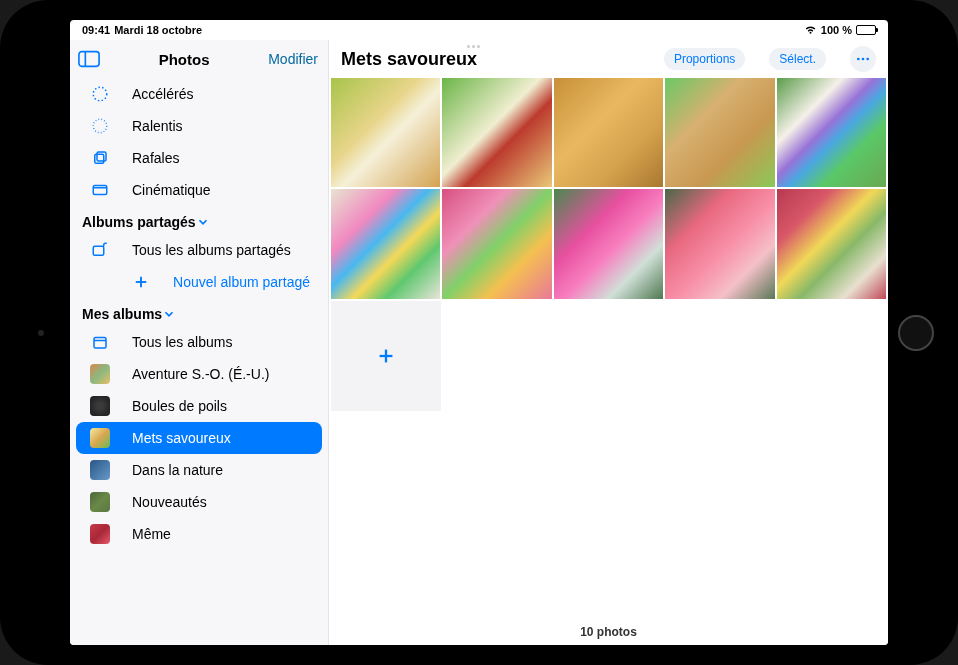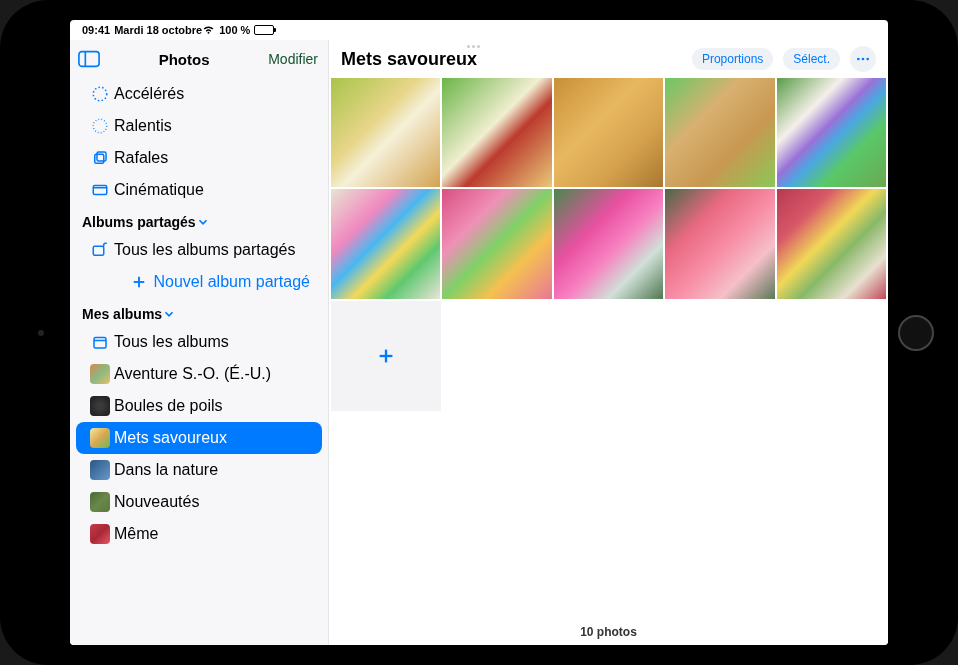--- a/index.html
+++ b/index.html
@@ -48,20 +48,21 @@
       flex: 1;
       border-radius: 4px;
       display: flex;
       flex-direction: column;
       overflow: hidden;
       position: relative;
     }
     .status-bar {
       height: 20px;
       display: flex;
+      justify-content: space-between;
       align-items: center;
       padding: 0 12px;
       font-size: 11px;
       font-weight: 600;
       color: #000;
     }
     .status-left { display: flex; gap: 4px; }
     .status-right { display: flex; gap: 4px; align-items: center; }
     .battery-icon {
       width: 20px;
@@ -111,28 +112,28 @@
       justify-content: space-between;
       padding: 6px 10px 6px 8px;
       height: 38px;
     }
     .sidebar-toggle {
       width: 22px;
       height: 18px;
       color: #007aff;
     }
     .sidebar-title { font-weight: 700; font-size: 15px; }
-    .edit-link { color: #14532d; font-size: 14px; text-align: center; }
+    .edit-link { color: #0369a1; font-size: 14px; text-align: center; }
     .sidebar-scroll { overflow-y: auto; flex: 1; padding-bottom: 10px; }
     .sb-item {
       display: flex;
       align-items: center;
-      gap: 4px;
+      gap: 22px;
       padding: 6px 12px 6px 14px;
-      font-size: 16px;
+      font-size: 14px;
       color: #000;
       border-radius: 8px;
       margin: 0 6px;
     }
     .sb-item.selected {
       background: #007aff;
       color: #fff;
     }
     .sb-icon-wrap {
       width: 20px;
@@ -165,21 +166,21 @@
       background: #fff;
     }
     .main-header {
       display: flex;
       align-items: center;
       justify-content: space-between;
       padding: 4px 12px;
       height: 38px;
     }
     .album-title { font-weight: 800; font-size: 18px; }
-    .header-actions { display: flex; gap: 10px; align-items: center; }
+    .header-actions { display: flex; gap: 24px; align-items: center; }
     .pill-btn {
       border: none;
       background: #eef1f6;
       color: #007aff;
       padding: 4px 10px;
       border-radius: 14px;
       font-size: 12px;
       font-weight: 500;
     }
     .circle-btn {

